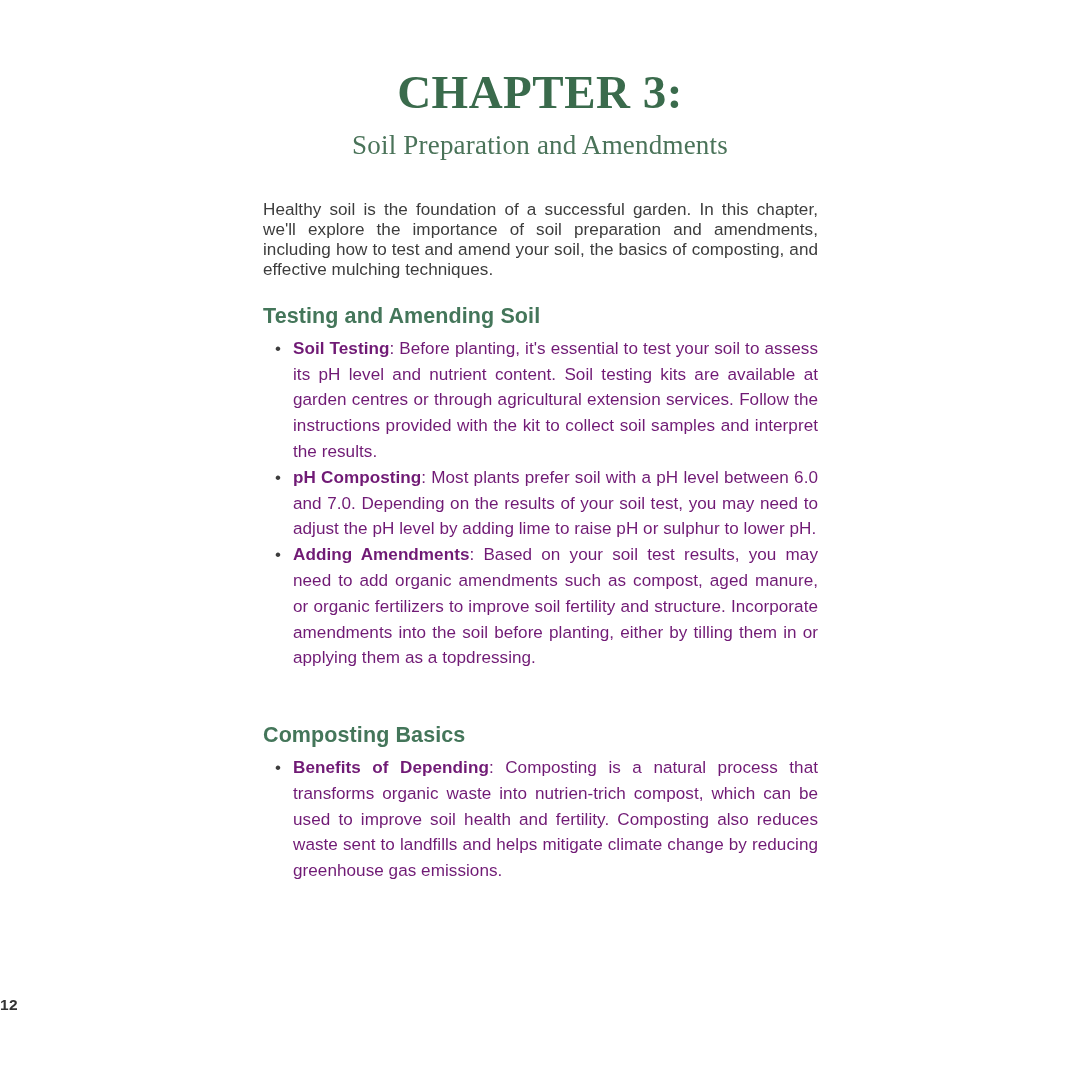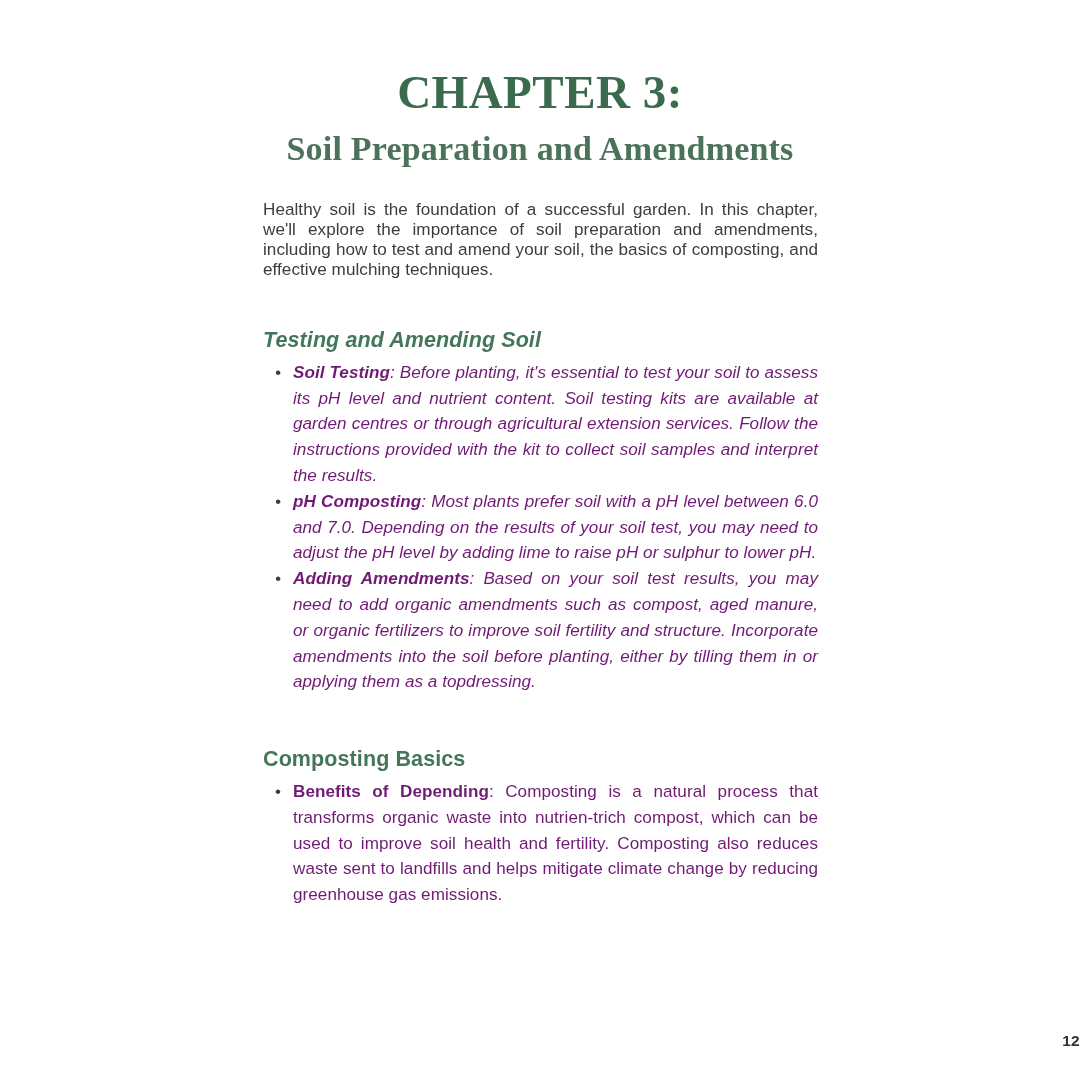--- a/index.html
+++ b/index.html
@@ -34,22 +34,22 @@
     font-weight: bold;
     font-size: 47px;
     line-height: 1.12;
     letter-spacing: 0.5px;
     color: #3A6B4C;
     margin: 0;
   }
 
   .chapter-subtitle {
     font-family: "Liberation Serif", "DejaVu Serif", serif;
-    font-weight: bold;
-    font-size: 34px;
+    font-weight: normal;
+    font-size: 27px;
     line-height: 1.2;
     color: #4A7359;
     margin: 10px 0 8px 0;
     letter-spacing: 0.2px;
   }
 
   
   .content {
     position: absolute;
     left: 263px;
@@ -74,21 +74,21 @@
   .section-heading {
     font-family: "Liberation Sans", sans-serif;
     font-weight: bold;
     font-size: 21.5px;
     line-height: 1.2;
     color: #44765A;
     margin: 0;
     letter-spacing: 0.1px;
   }
 
-  .section-1 { margin-top: 48px; font-style: italic; }
+  .section-1 { margin-top: 24px; }
   .section-2 { margin-top: 52px; }
 
   .bullet-list {
     list-style: none;
     margin: 6px 0 0 0;
     padding: 0;
   }
 
   .bullet-item {
     position: relative;
@@ -118,22 +118,22 @@
 
   .bullet-body {
     color: #701a75;
   }
 
   
   .page-footer {
     position: absolute;
     left: 0;
     right: 0;
-    top: 1032px;
-    text-align: right;
+    top: 996px;
+    text-align: left;
   }
 
   .page-number {
     font-size: 15.5px;
     font-weight: bold;
     color: #333333;
     letter-spacing: 0.3px;
   }
 </style>
 </head>

